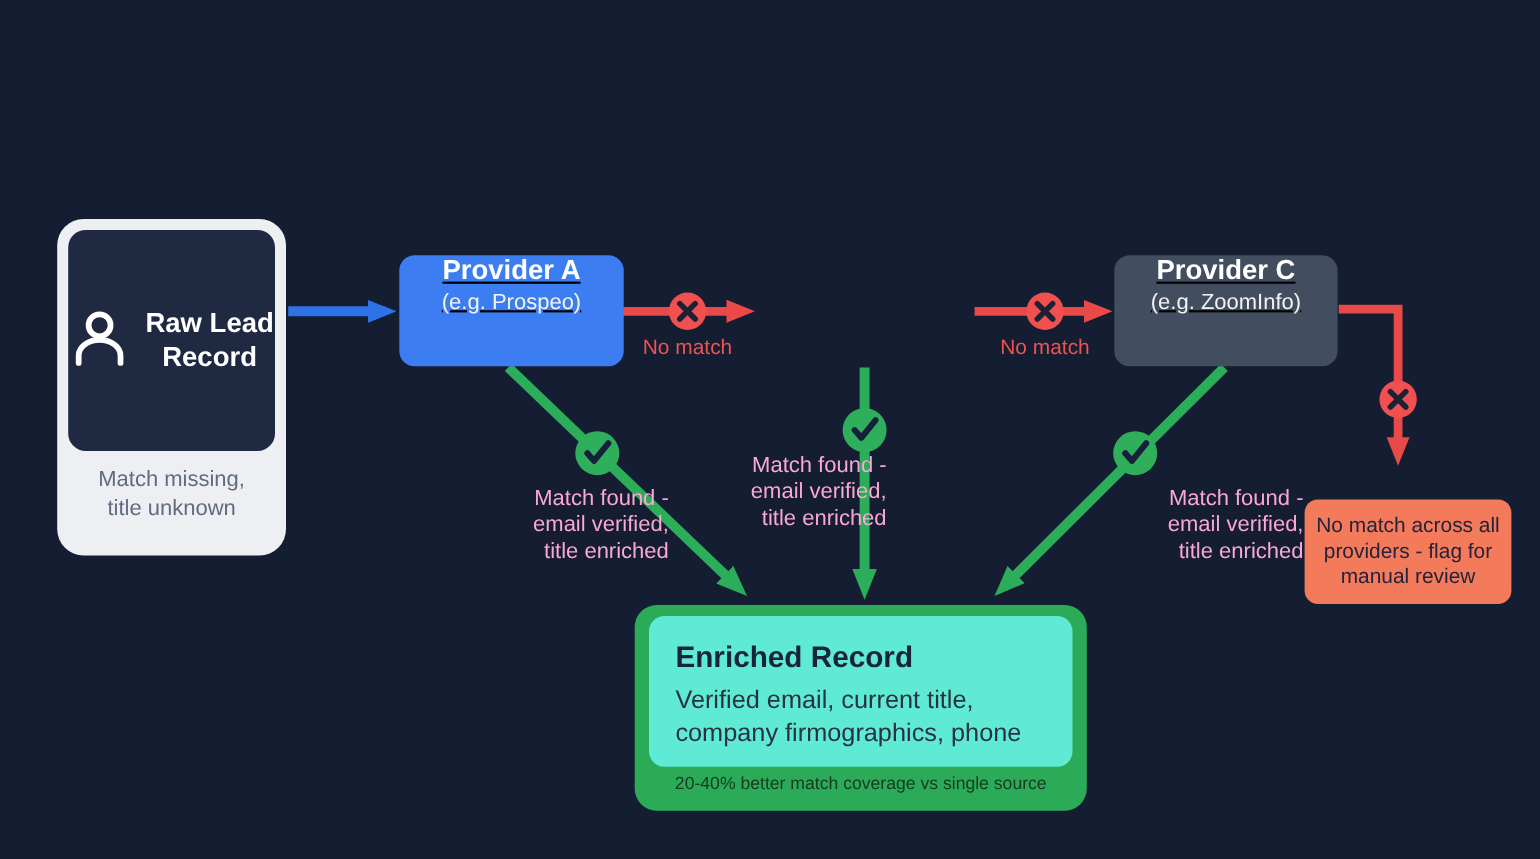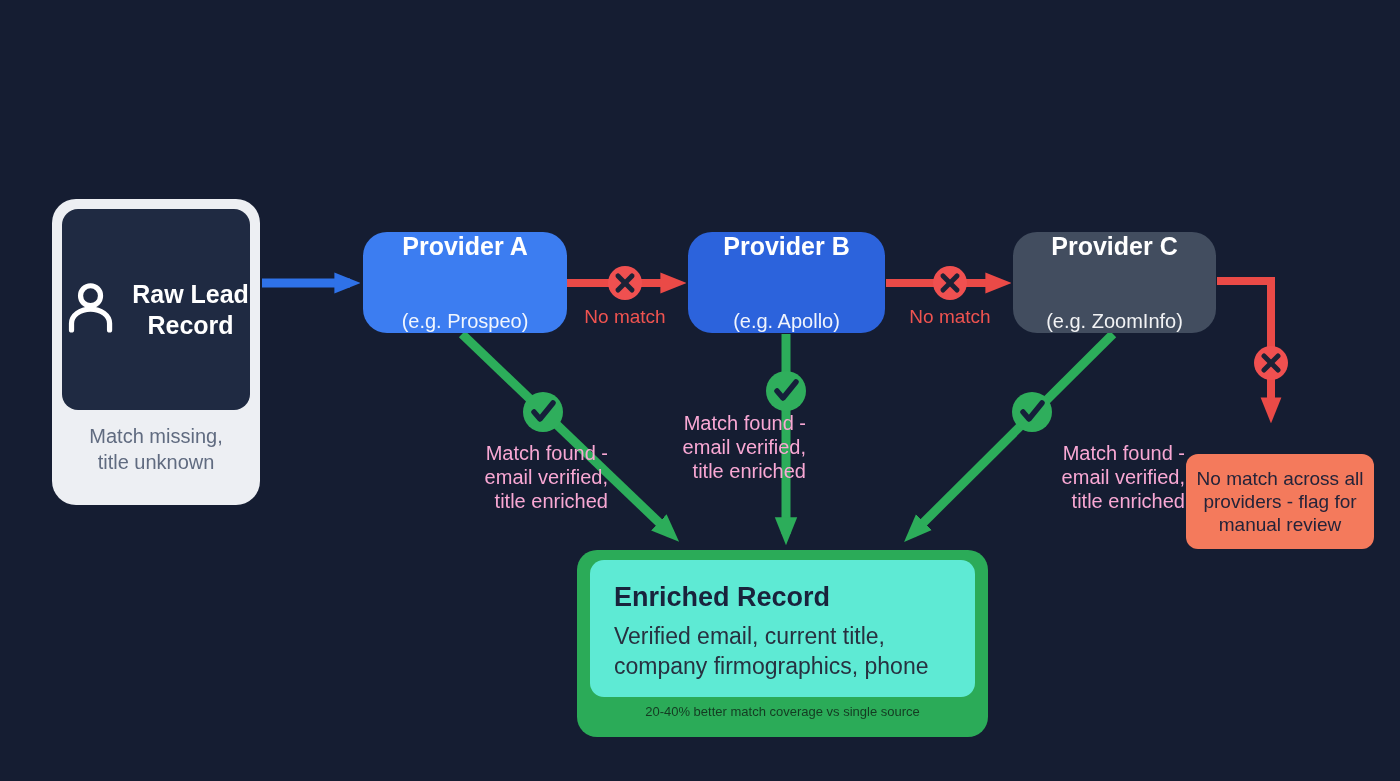--- a/index.html
+++ b/index.html
@@ -42,23 +42,24 @@
     line-height: 1.22; width: 150px;
   }
   .raw-note {
     position: absolute; left: 0; top: 224px; width: 100%;
     text-align: center; color: #606b80; font-size: 20px; line-height: 1.3;
     padding: 0 22px;
   }
 
   
   .provider {
-    position: absolute; top: 232px; height: 101px; border-radius: 24px; z-index: 2;
-    display: flex; flex-direction: column; align-items: center; justify-content: space-between;
+    position: absolute; top: 232px; height: 101px; border-radius: 14px; z-index: 2;
+    display: flex; flex-direction: column; align-items: center; justify-content: flex-start;
     gap: 3px;
+    text-decoration: underline;
   }
   .provider .p-name { color: #ffffff; font-size: 25px; font-weight: bold; }
   .provider .p-example { color: rgba(255,255,255,0.93); font-size: 20px; }
   .provider-a { left: 363px; width: 204px; background: #3c7df1; }
   .provider-b { left: 688px; width: 197px; background: #2c63dc; }
   .provider-c { left: 1013px; width: 203px; background: #424d5f; }
 
   
   .no-match {
     position: absolute; top: 306px; width: 130px; text-align: center;
@@ -94,21 +95,21 @@
     background: #2bab58; border-radius: 20px; z-index: 2;
   }
   .enriched-inner {
     position: absolute; left: 13px; top: 10px; width: 385px; height: 137px;
     background: #5eead4; border-radius: 14px; padding: 22px 24px;
   }
   .enriched-title { color: #19233c; font-size: 27px; font-weight: bold; }
   .enriched-body { color: #273140; font-size: 23px; line-height: 1.3; margin-top: 9px; }
   .enriched-footer {
     position: absolute; left: 0; top: 154px; width: 100%;
-    text-align: center; color: #143b22; font-size: 13px;
+    text-align: center; color: #143b22; font-size: 16px;
   }
 </style>
 </head>
 <body>
 
 <div class="stage">
 
 
   <svg class="flow" width="1400" height="781" viewBox="0 0 1400 781" aria-hidden="true">
     <defs>
@@ -187,24 +188,20 @@
       </svg>
       <div class="raw-title">Raw Lead Record</div>
     </div>
     <div class="raw-note">Match missing, title unknown</div>
   </div>
 
   <div class="provider provider-a">
     <div class="p-name">Provider A</div>
     <div class="p-example">(e.g. Prospeo)</div>
   </div>
-  <div class="provider provider-b">
-    <div class="p-name">Provider B</div>
-    <div class="p-example">(e.g. Apollo)</div>
-  </div>
   <div class="provider provider-c">
     <div class="p-name">Provider C</div>
     <div class="p-example">(e.g. ZoomInfo)</div>
   </div>
 
   <div class="no-match no-match-1">No match</div>
   <div class="no-match no-match-2">No match</div>
 
   <div class="match-label match-a">Match found -
 email verified,

